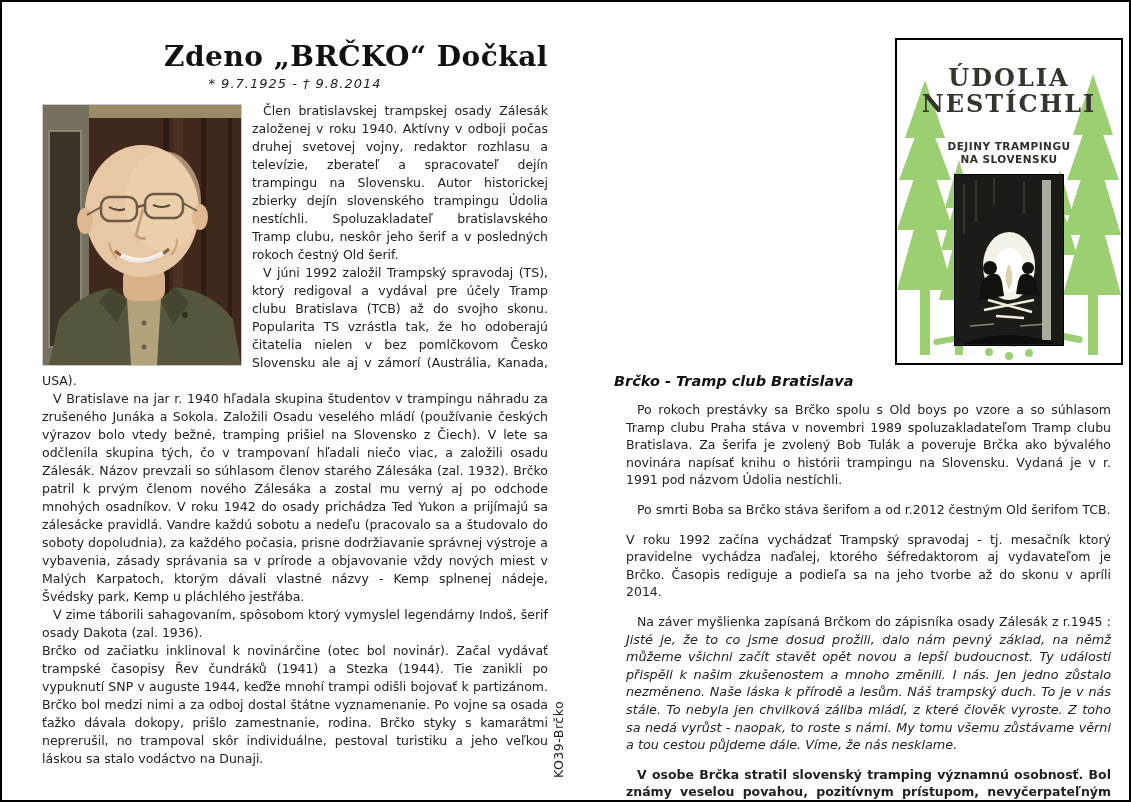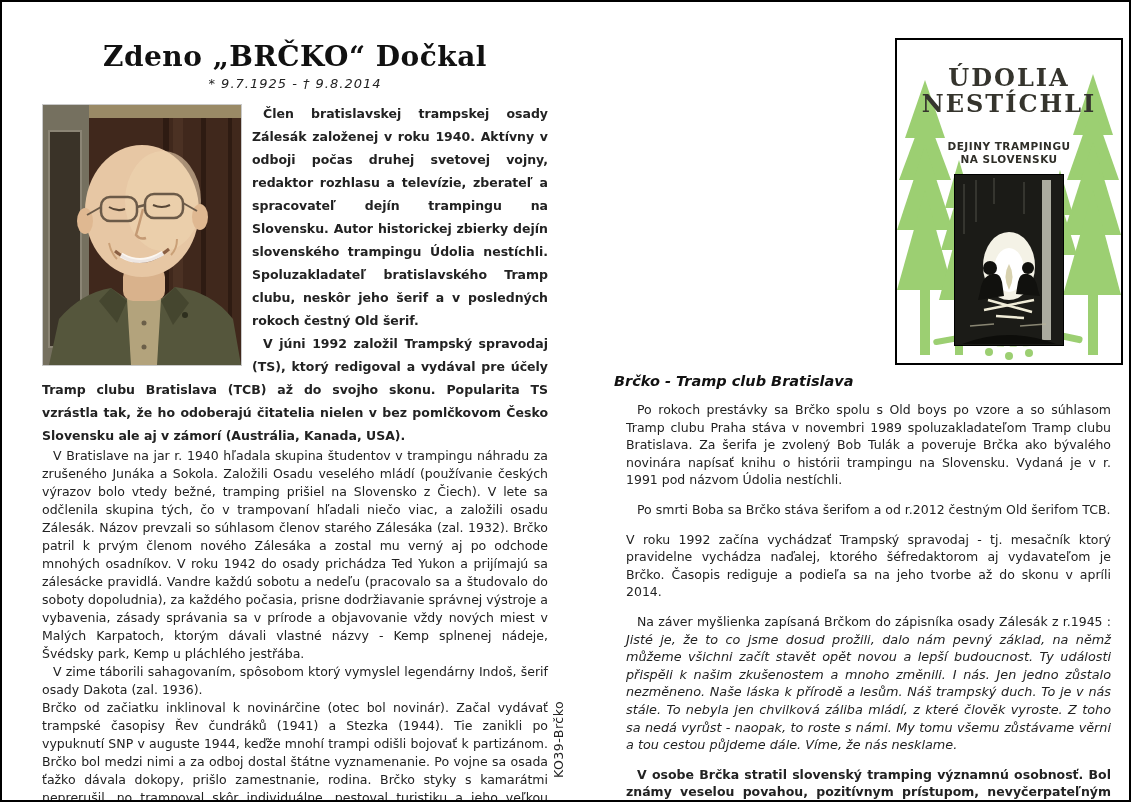--- a/index.html
+++ b/index.html
@@ -5,34 +5,34 @@
   html,body{margin:0;padding:0;background:#fff;}
   .sheet{
     position:relative;width:1131px;height:802px;box-sizing:border-box;
     background:#fff;border:2px solid #000;overflow:hidden;
     font-family:"DejaVu Sans","Liberation Sans",sans-serif;color:#1c1c1c;
   }
   
   .lp{position:absolute;left:40px;top:38px;width:506px;}
   .doc-title{
     font-family:"DejaVu Serif","Liberation Serif",serif;font-weight:bold;
-    font-size:28px;text-align:center;letter-spacing:.5px;color:#111;
+    font-size:28px;text-align:right;letter-spacing:.5px;color:#111;
   }
   .doc-dates{
     text-align:center;font-size:13px;font-weight:normal;font-style:italic;
     letter-spacing:1px;margin-top:3px;color:#222;
   }
   .intro-wrap{margin-top:11px;}
   .photo-float{
     float:left;width:200px;height:262px;margin:2px 10px 4px 0;
     border:1px solid #c9c9c9;box-sizing:border-box;background:#40281c;
   }
   .intro-wrap p{
-    margin:0;font-size:12.5px;line-height:23px;text-align:justify;
-    text-indent:11px;color:#222;font-weight:bold;
+    margin:0;font-size:12.5px;line-height:18px;text-align:justify;
+    text-indent:11px;color:#222;
   }
   .section-heading{
     clear:both;padding-top:12px;font-size:14.5px;font-weight:bold;
     font-style:italic;color:#111;
   }
   .bodytext p{margin:0;font-size:12.5px;line-height:18px;text-align:justify;color:#222;}
   .ind{text-indent:11px;}
   
   .rp{position:absolute;left:612px;top:34px;width:509px;}
   .rp .section-heading{padding-top:0;margin-bottom:2px;margin-top:30px;}

